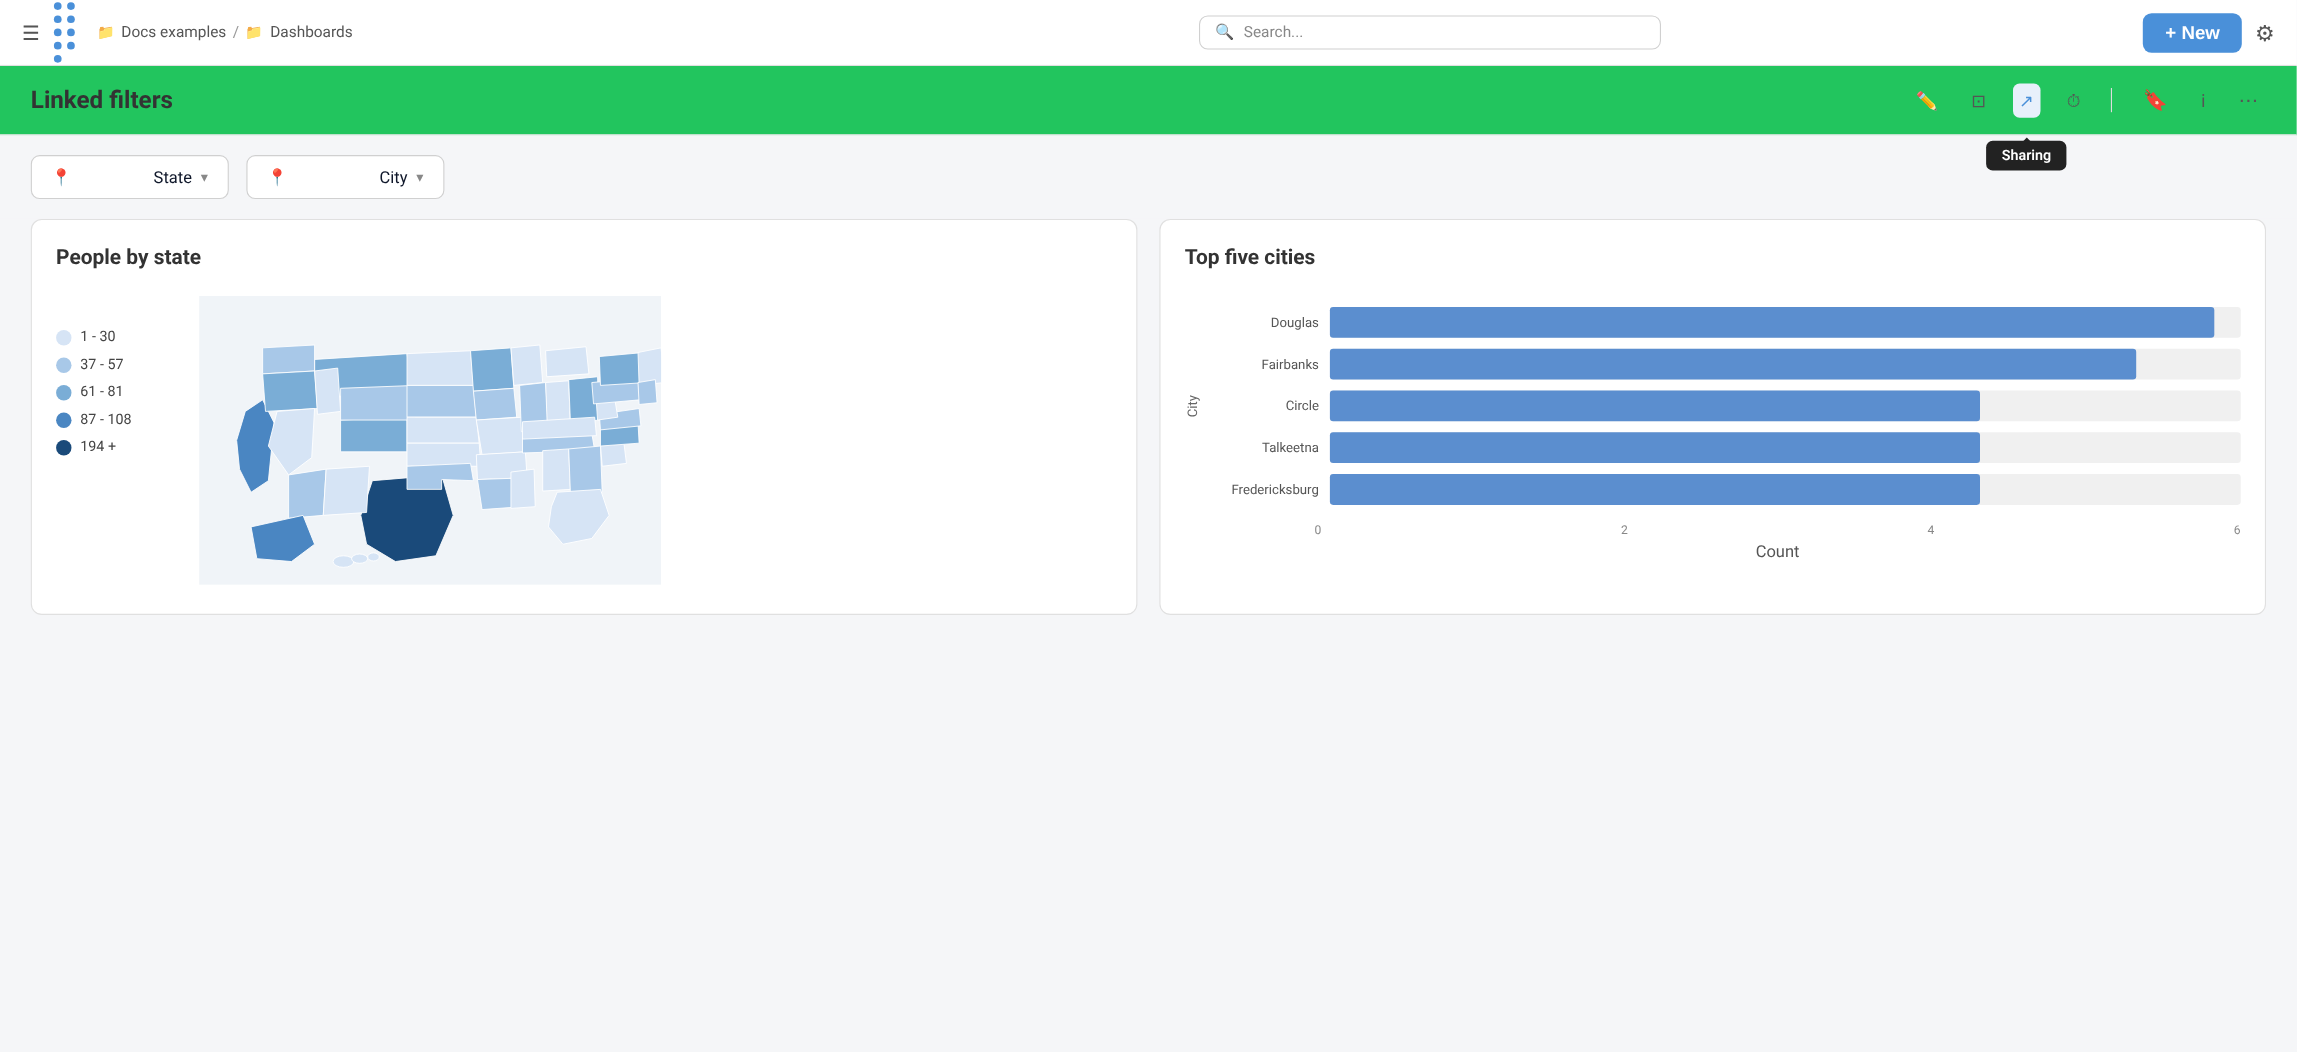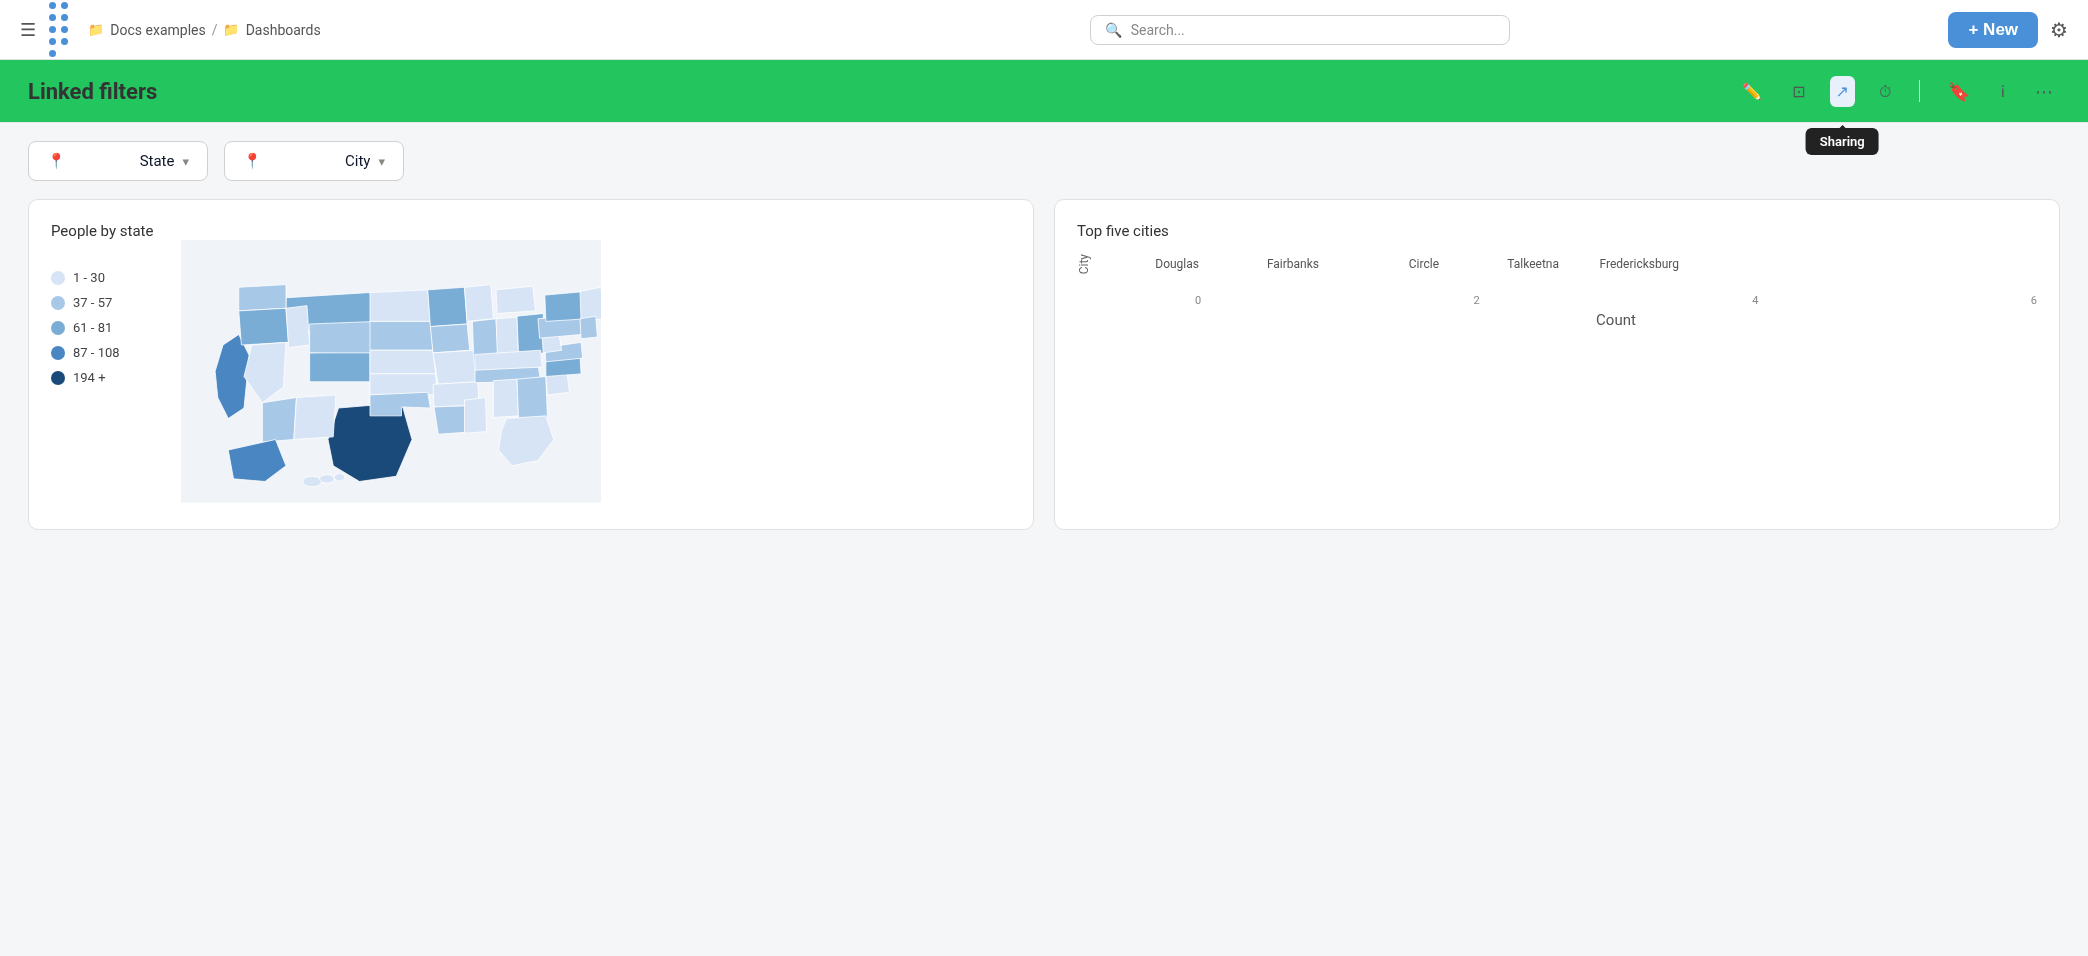--- a/index.html
+++ b/index.html
@@ -71,39 +71,39 @@
     
     .main-content {
       display: flex; gap: 20px; padding: 0 28px 28px; background: #f5f6f8;
     }
 
     
     .card {
       background: #fff; border: 1px solid #e0e0e0; border-radius: 10px;
       padding: 22px; flex: 1;
     }
-    .card-title { font-size: 15px; font-weight: 400; margin-bottom: 0; }
+    .card-title { font-size: 19px; font-weight: 700; margin-bottom: 24px; }
 
     
     .map-card { flex: 1; }
     .map-content { display: flex; gap: 20px; align-items: flex-start; }
     .map-legend { display: flex; flex-direction: column; gap: 10px; min-width: 110px; margin-top: 30px; }
     .legend-item { display: flex; align-items: center; gap: 8px; font-size: 13px; color: #444; }
     .legend-dot { width: 14px; height: 14px; border-radius: 50%; flex-shrink: 0; }
     .map-svg-wrapper { flex: 1; }
 
     
     .chart-card { flex: 1; }
     .chart-area { display: flex; flex-direction: column; }
     .bar-chart { display: flex; align-items: stretch; gap: 0; }
     .y-axis-label {
       writing-mode: vertical-rl; transform: rotate(180deg);
       font-size: 12px; color: #666; text-align: center; margin-right: 8px; align-self: center;
     }
-    .bars-container { flex: 1; display: flex; flex-direction: row; gap: 10px; padding: 10px 0; }
+    .bars-container { flex: 1; display: flex; flex-direction: column; gap: 10px; padding: 10px 0; }
     .bar-row { display: flex; align-items: center; gap: 10px; }
     .bar-label { font-size: 12px; color: #555; text-align: right; min-width: 100px; }
     .bar-track { flex: 1; background: #f0f0f0; border-radius: 3px; height: 28px; position: relative; }
     .bar-fill { height: 100%; background: #5b8ecf; border-radius: 3px; }
     .x-axis { display: flex; justify-content: space-between; padding: 6px 0 0; margin-left: 118px; }
     .x-tick { font-size: 11px; color: #888; }
     .x-axis-label { text-align: center; font-size: 15px; color: #555; margin-top: 4px; margin-left: 118px; }
 
     
     svg.us-map { width: 100%; max-width: 420px; }

